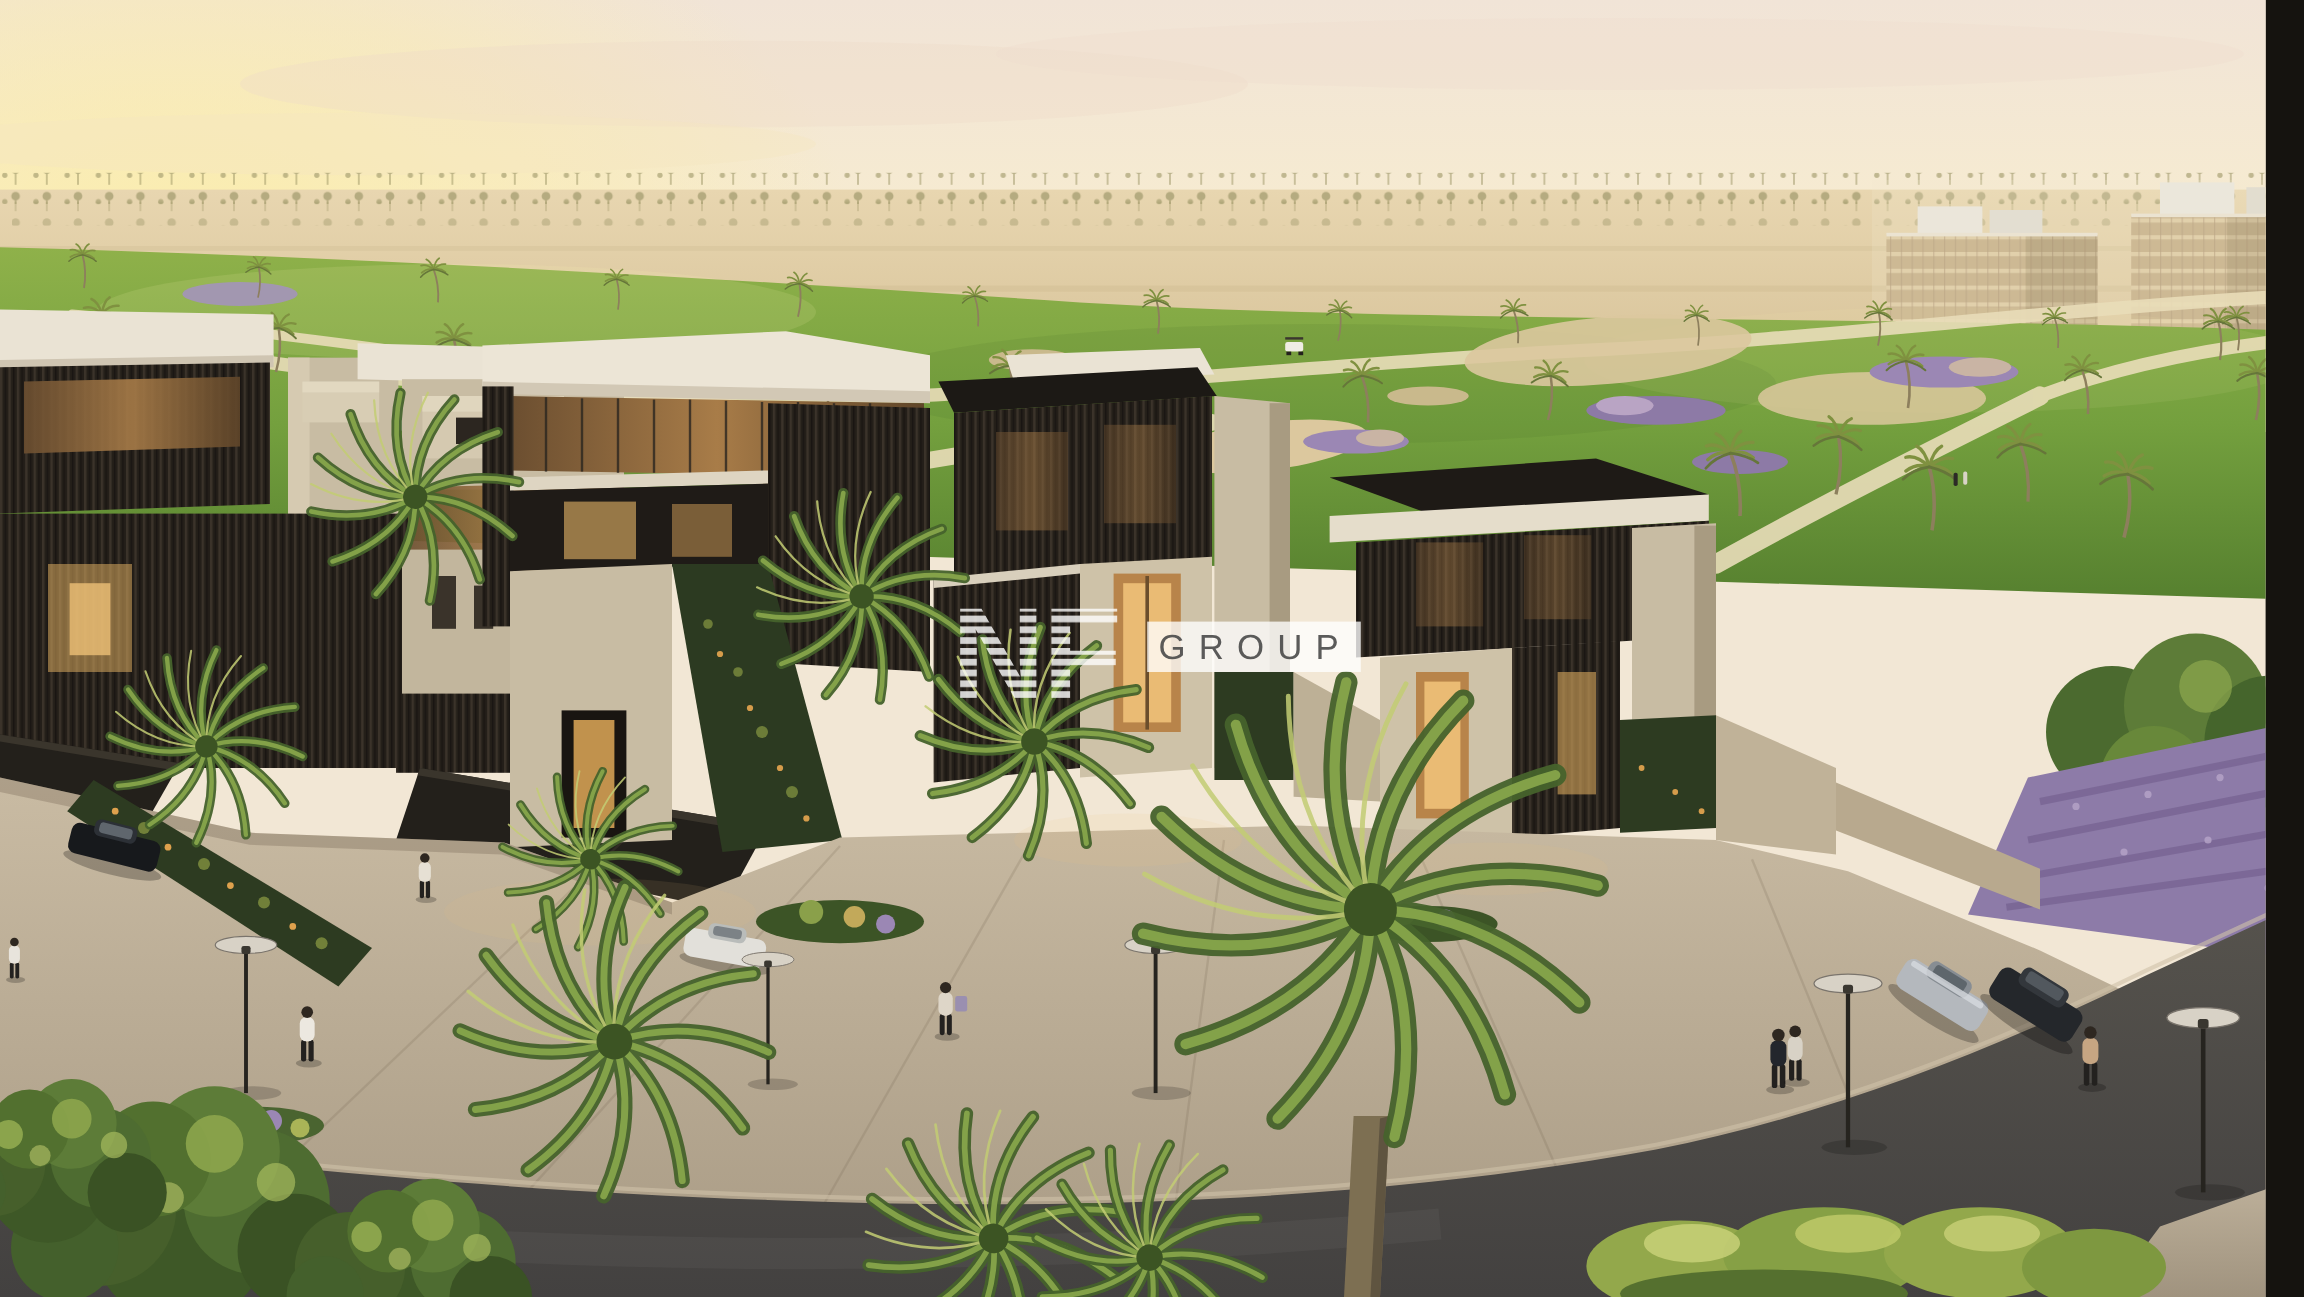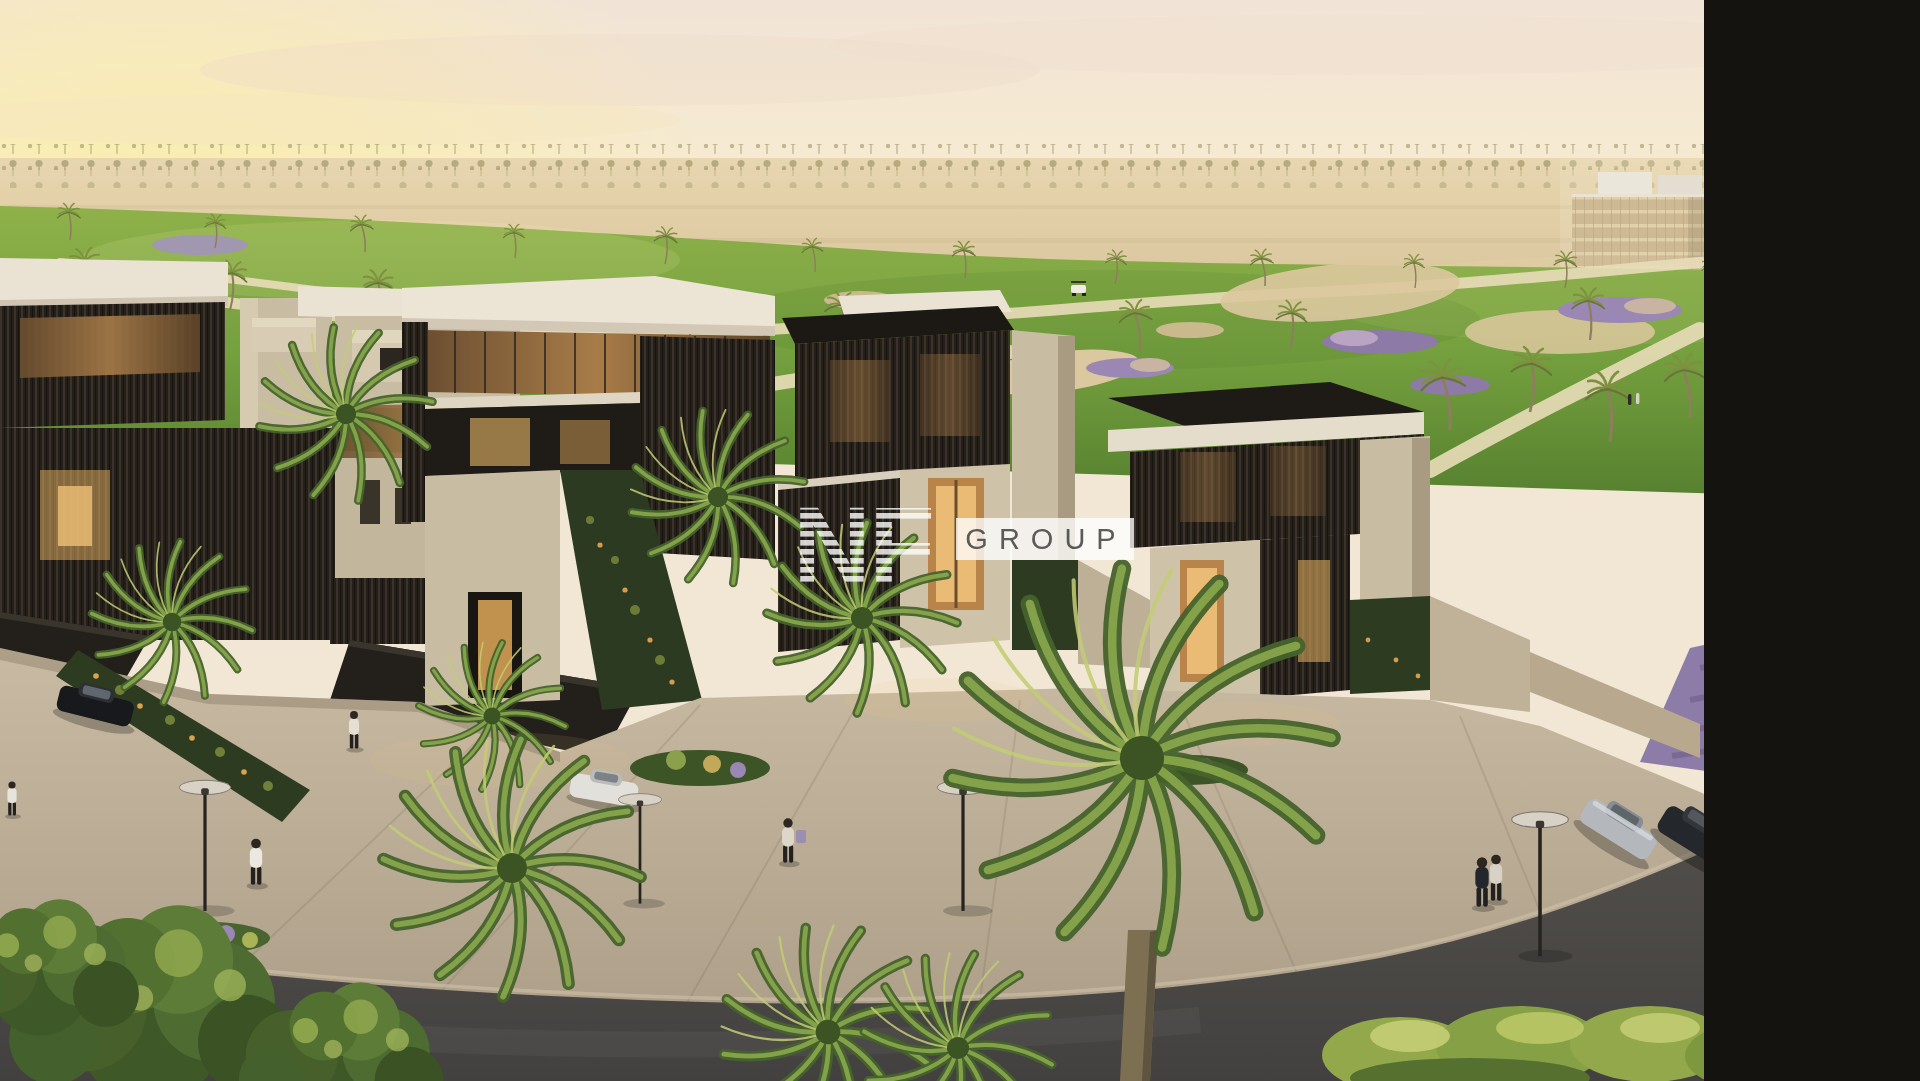--- a/index.html
+++ b/index.html
@@ -1,16 +1,16 @@
 <!DOCTYPE html>
 <html><head>
 <meta charset="utf-8">
 <style>
   html,body{margin:0;padding:0;background:#15130f;}
-  .stage{position:relative;width:1704px;height:1081px;overflow:hidden;background:#f2e7d5;
+  .stage{position:relative;width:1888px;height:1081px;overflow:hidden;background:#f2e7d5;
          font-family:"Liberation Sans", sans-serif;}
   .stage svg{position:absolute;left:0;top:0;display:block;}
   text{font-family:"Liberation Sans", sans-serif;}
 </style>
 </head>
 <body>
 
 <div class="stage">
 <svg width="1920" height="1081" viewBox="0 0 1920 1081" xmlns="http://www.w3.org/2000/svg" xmlns:xlink="http://www.w3.org/1999/xlink">
 <defs>

